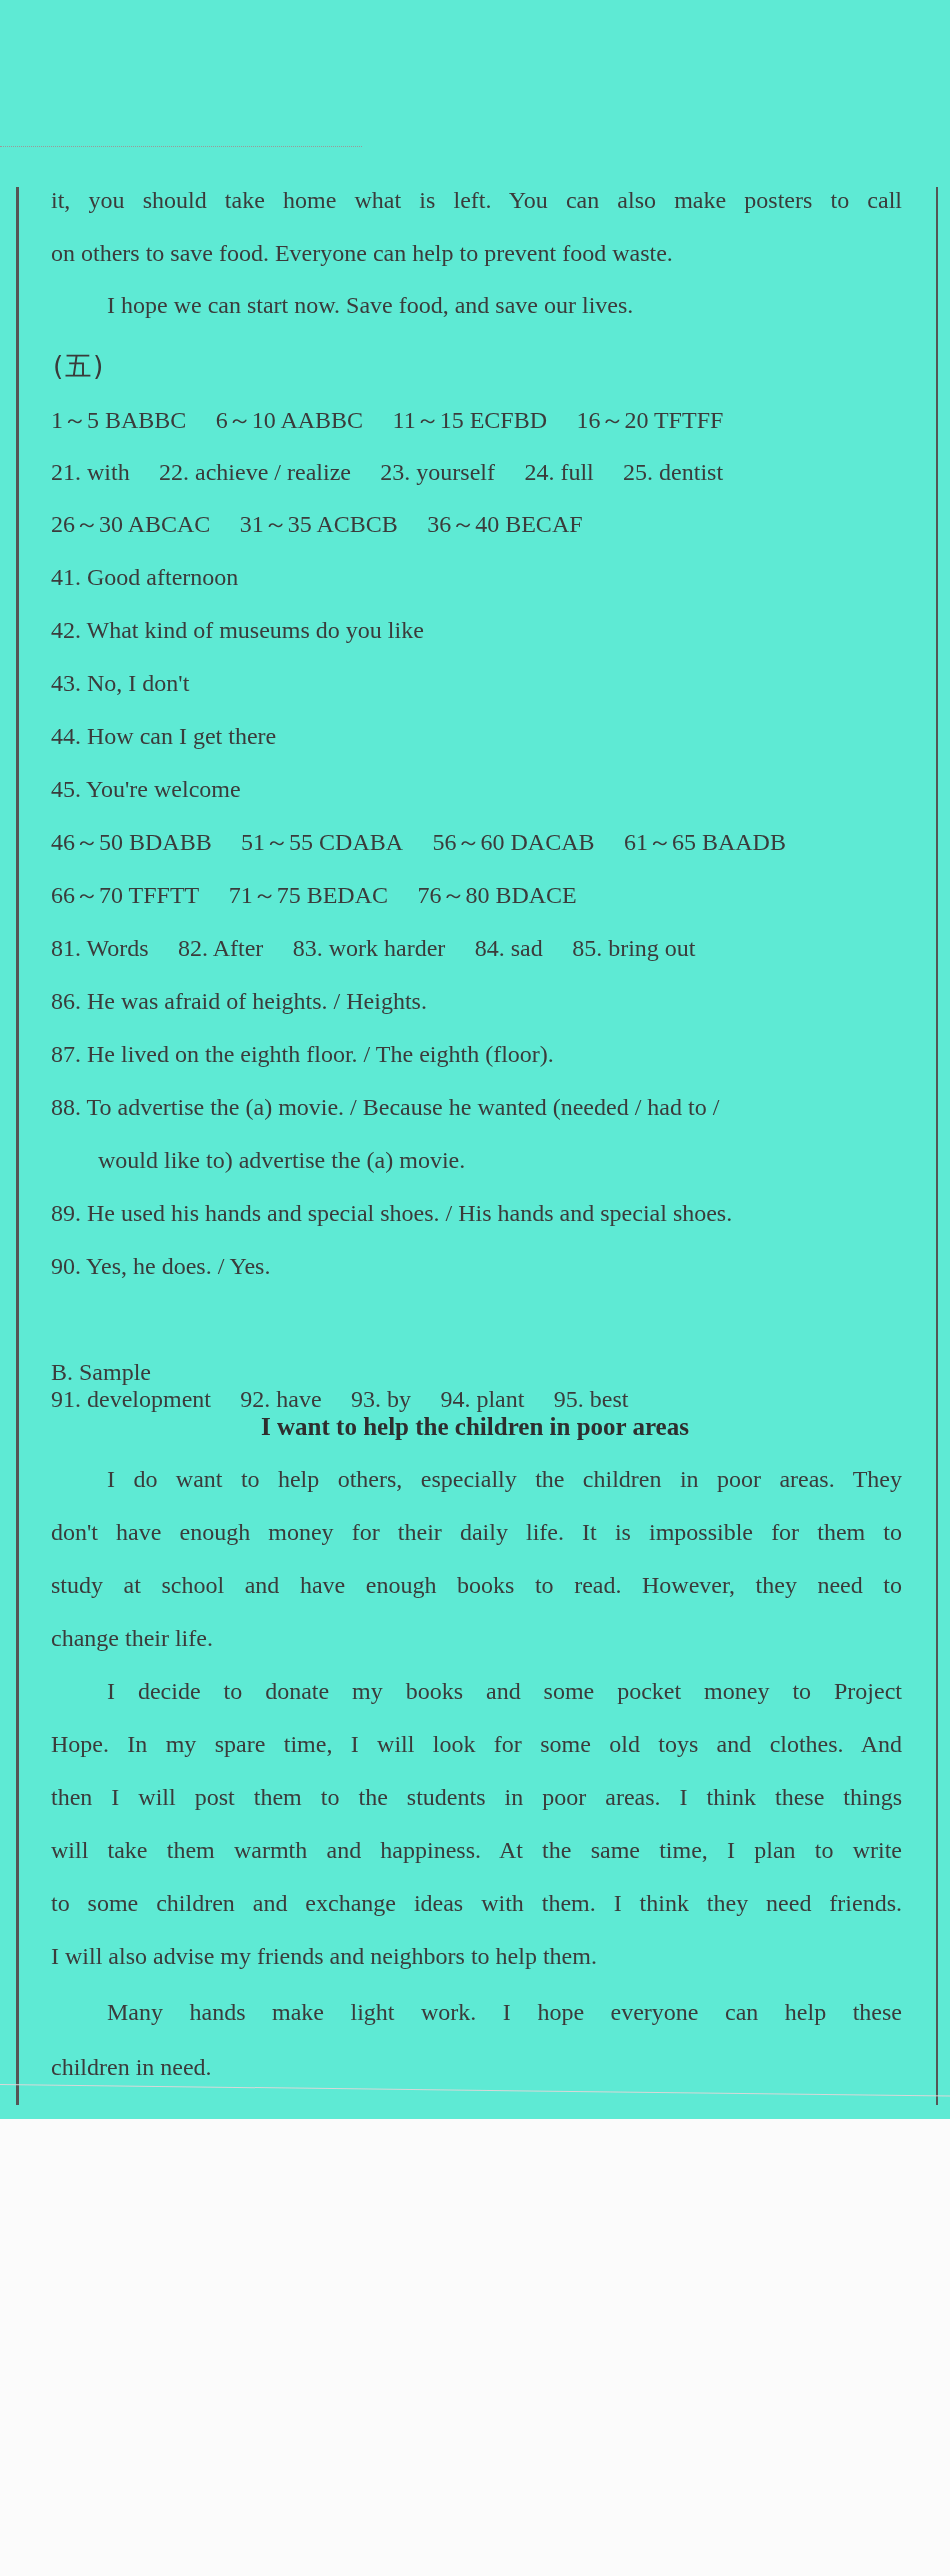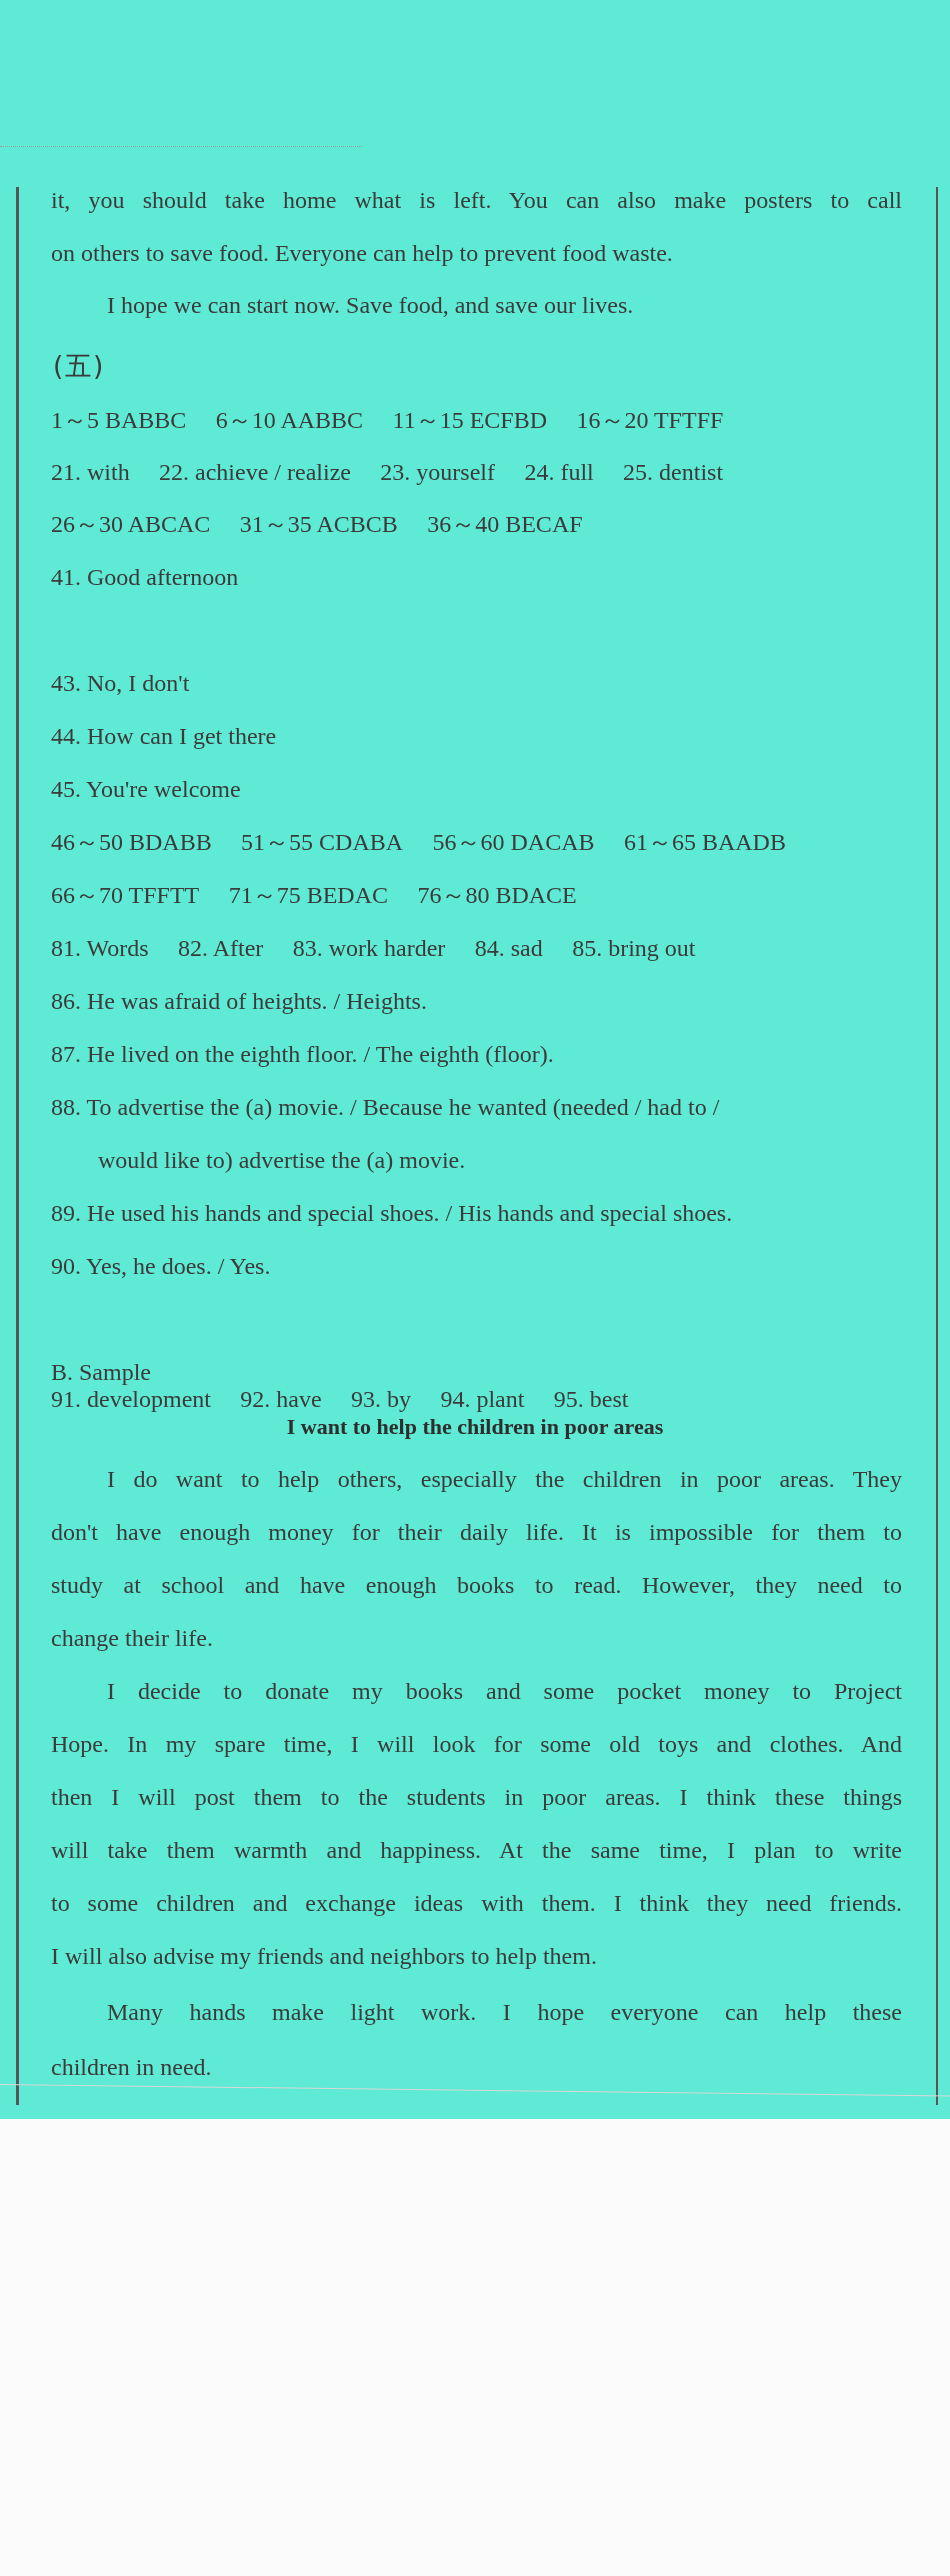--- a/index.html
+++ b/index.html
@@ -97,21 +97,21 @@
       line-height: 34px;
       color: #3a3a3a;
       letter-spacing: 1.6px;
     }
     .essay-title {
       position: absolute;
       left: 0;
       width: 950px;
       text-align: center;
       font-weight: bold;
-      font-size: 22px;
+      font-size: 25px;
       line-height: 31px;
       color: #2e2e2e;
     }
     .answer-group { margin-right: 23.4px; }
     .answer-group:last-child { margin-right: 0; }
   </style>
 </head>
 <body>
 
 <div class="page">
@@ -143,20 +143,21 @@
     <span class="answer-group">25. dentist</span>
   </div>
 
   <div class="line" style="top:509px;">
     <span class="answer-group">26～30 ABCAC</span>
     <span class="answer-group">31～35 ACBCB</span>
     <span class="answer-group">36～40 BECAF</span>
   </div>
 
   <div class="line" style="top:562px;">41. Good afternoon</div>
+  <div class="line" style="top:615px;">42. What kind of museums do you like</div>
   <div class="line" style="top:668px;">43. No, I don't</div>
   <div class="line" style="top:721px;">44. How can I get there</div>
   <div class="line" style="top:774px;">45. You're welcome</div>
 
   <div class="line" style="top:827px;">
     <span class="answer-group">46～50 BDABB</span>
     <span class="answer-group">51～55 CDABA</span>
     <span class="answer-group">56～60 DACAB</span>
     <span class="answer-group">61～65 BAADB</span>
   </div>

